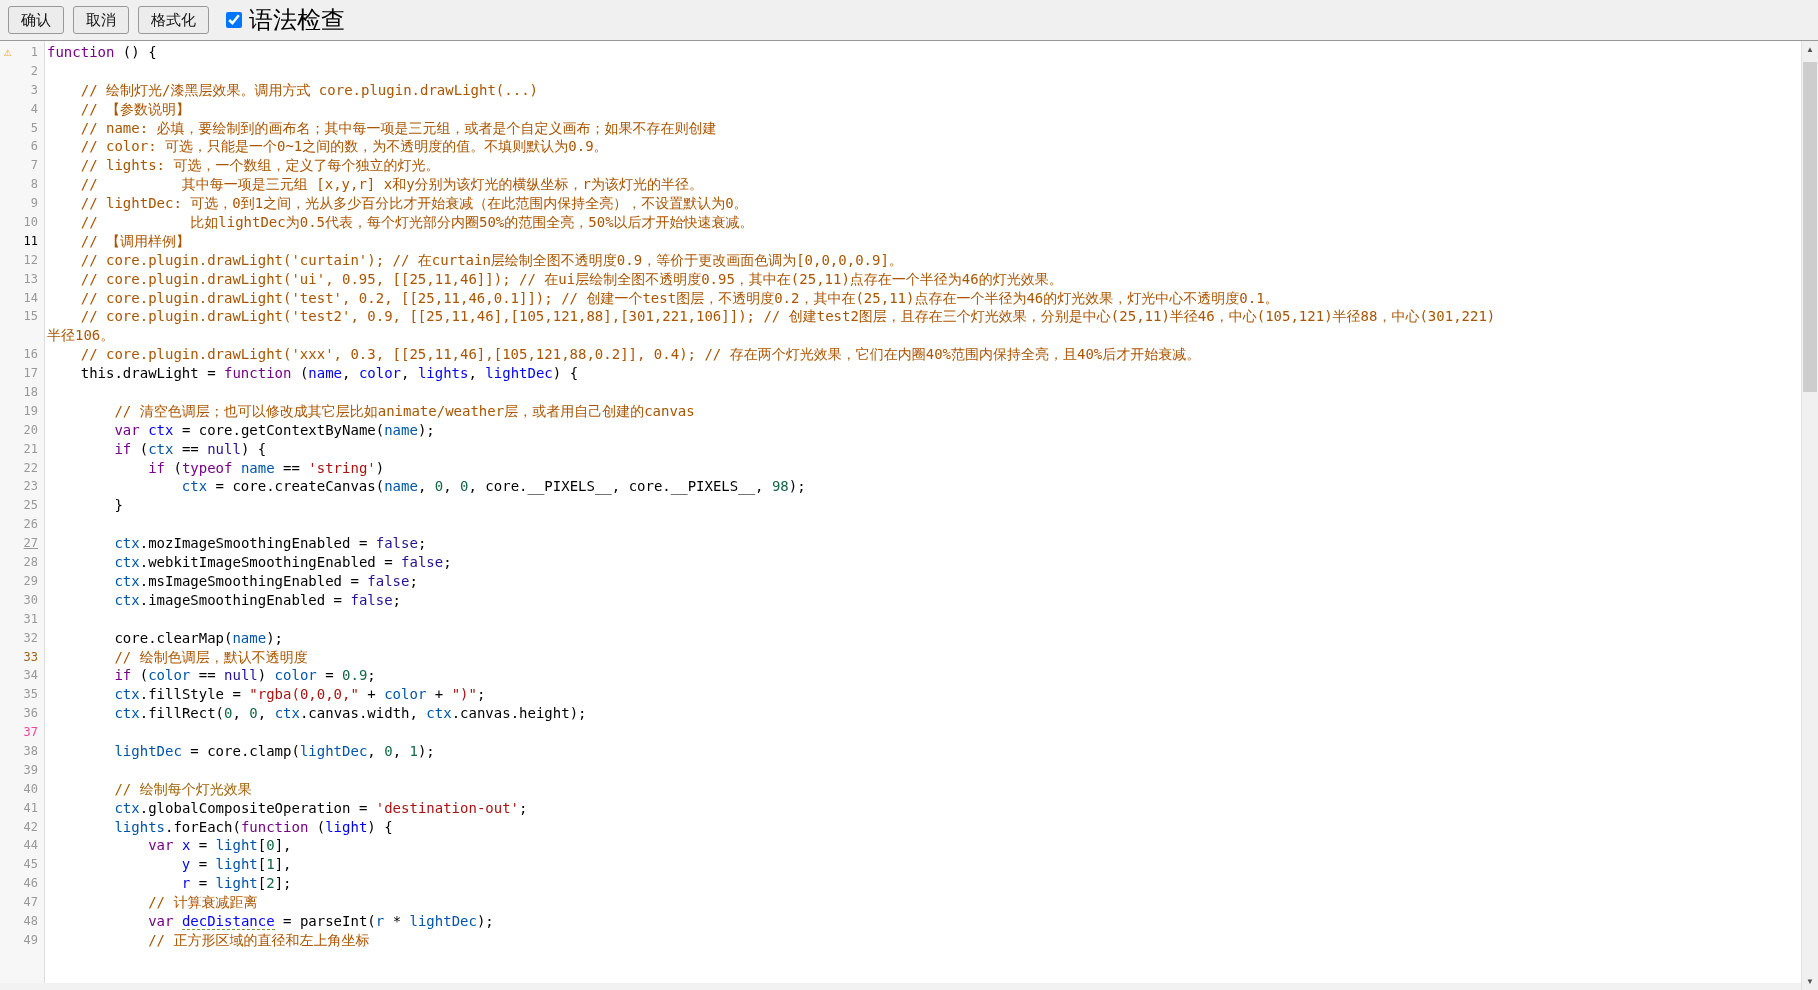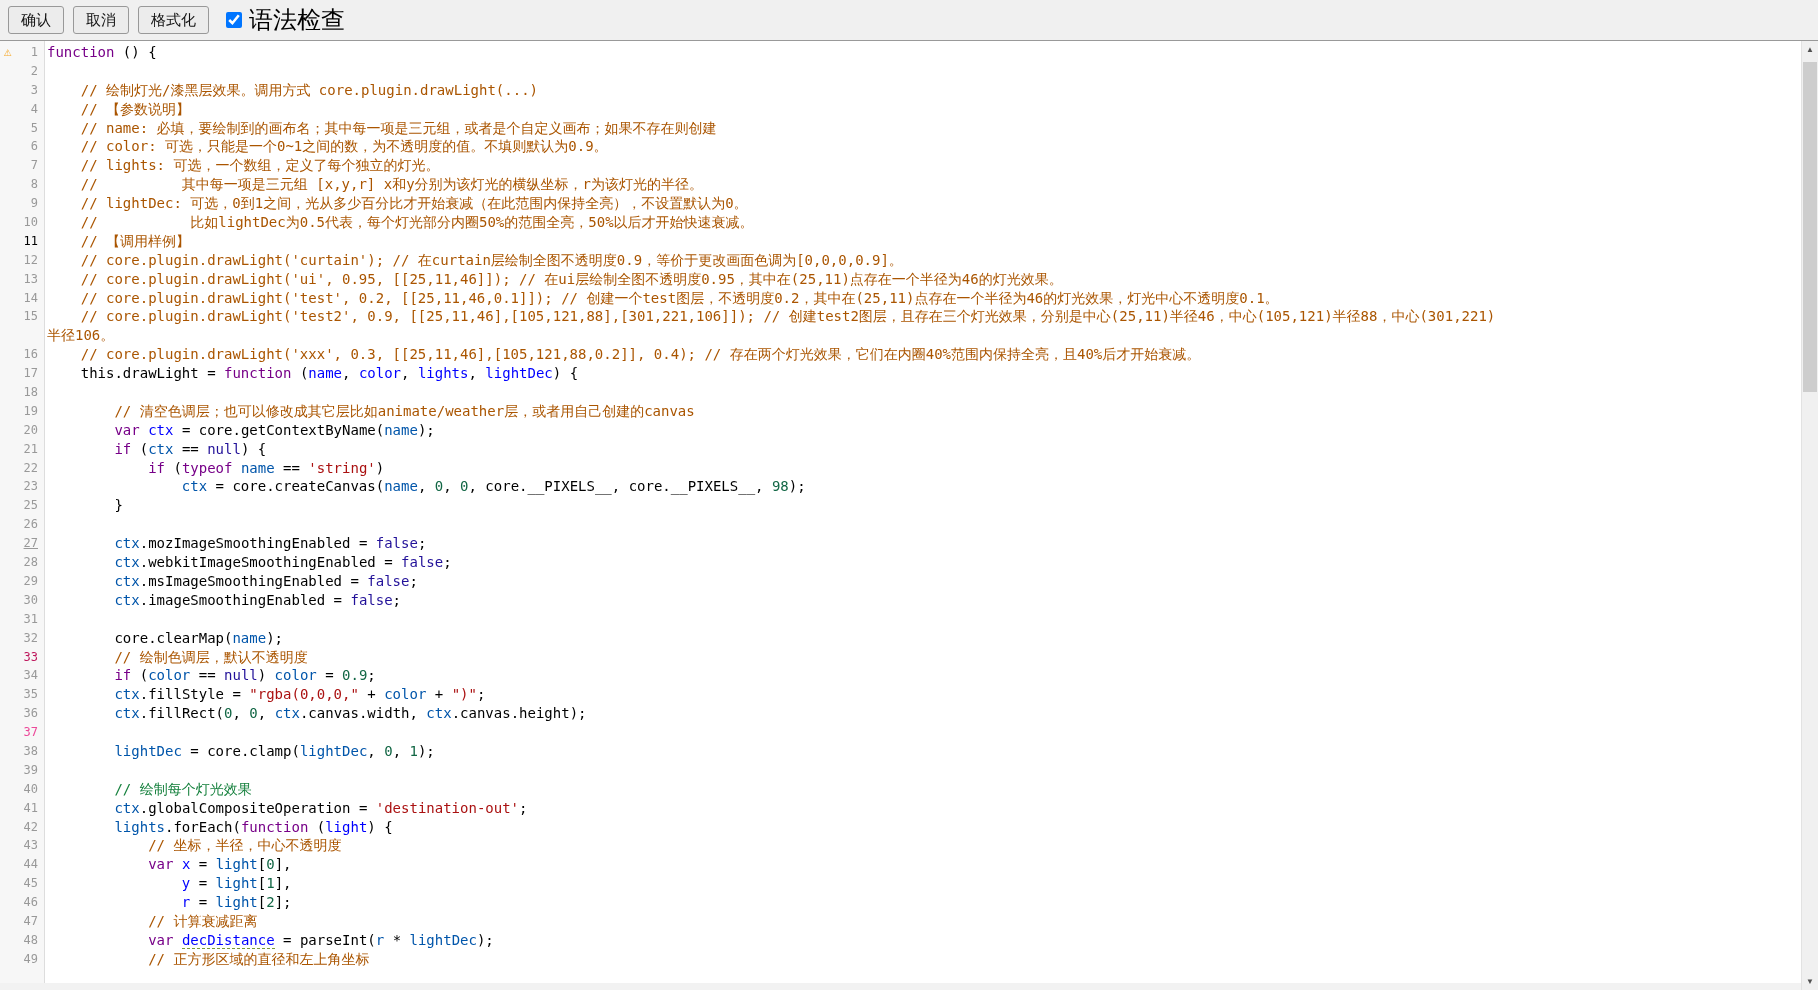--- a/index.html
+++ b/index.html
@@ -208,21 +208,21 @@
         </div>
         <div class="cm-row">
           <div class="gut"><span style="color: rgb(153, 153, 153);">31</span></div>
           <div class="txt"></div>
         </div>
         <div class="cm-row">
           <div class="gut"><span style="color: rgb(153, 153, 153);">32</span></div>
           <div class="txt"><span style="color: rgb(0, 0, 0);">        core.clearMap(</span><span style="color: rgb(0, 85, 170);">name</span><span style="color: rgb(0, 0, 0);">);</span></div>
         </div>
         <div class="cm-row">
-          <div class="gut"><span style="color: #be185d;">33</span></div>
+          <div class="gut"><span style="color: #a16207;">33</span></div>
           <div class="txt"><span style="color: rgb(170, 85, 0);">        // 绘制色调层，默认不透明度</span></div>
         </div>
         <div class="cm-row">
           <div class="gut"><span style="color: rgb(153, 153, 153);">34</span></div>
           <div class="txt"><span style="color: rgb(0, 0, 0);">        </span><span style="color: rgb(119, 0, 136);">if</span><span style="color: rgb(0, 0, 0);"> (</span><span style="color: rgb(0, 85, 170);">color</span><span style="color: rgb(0, 0, 0);"> == </span><span style="color: rgb(34, 17, 153);">null</span><span style="color: rgb(0, 0, 0);">) </span><span style="color: rgb(0, 85, 170);">color</span><span style="color: rgb(0, 0, 0);"> = </span><span style="color: rgb(17, 102, 68);">0.9</span><span style="color: rgb(0, 0, 0);">;</span></div>
         </div>
         <div class="cm-row">
           <div class="gut"><span style="color: rgb(153, 153, 153);">35</span></div>
           <div class="txt"><span style="color: rgb(0, 0, 0);">        </span><span style="color: rgb(0, 85, 170);">ctx</span><span style="color: rgb(0, 0, 0);">.fillStyle = </span><span style="color: rgb(170, 17, 17);">"rgba(0,0,0,"</span><span style="color: rgb(0, 0, 0);"> + </span><span style="color: rgb(0, 85, 170);">color</span><span style="color: rgb(0, 0, 0);"> + </span><span style="color: rgb(170, 17, 17);">")"</span><span style="color: rgb(0, 0, 0);">;</span></div>
         </div>
@@ -237,33 +237,29 @@
         <div class="cm-row">
           <div class="gut"><span style="color: rgb(153, 153, 153);">38</span></div>
           <div class="txt"><span style="color: rgb(0, 0, 0);">        </span><span style="color: rgb(0, 85, 170);">lightDec</span><span style="color: rgb(0, 0, 0);"> = core.clamp(</span><span style="color: rgb(0, 85, 170);">lightDec</span><span style="color: rgb(0, 0, 0);">, </span><span style="color: rgb(17, 102, 68);">0</span><span style="color: rgb(0, 0, 0);">, </span><span style="color: rgb(17, 102, 68);">1</span><span style="color: rgb(0, 0, 0);">);</span></div>
         </div>
         <div class="cm-row">
           <div class="gut"><span style="color: rgb(153, 153, 153);">39</span></div>
           <div class="txt"></div>
         </div>
         <div class="cm-row">
           <div class="gut"><span style="color: rgb(153, 153, 153); margin-top: 36px;">40</span></div>
-          <div class="txt"><span style="color: #15803d;">        // 绘制每个灯光效果</span></div>
+          <div class="txt"><span style="color: #a16207;">        // 绘制每个灯光效果</span></div>
         </div>
         <div class="cm-row">
           <div class="gut"><span style="color: rgb(153, 153, 153);">41</span></div>
           <div class="txt"><span style="color: rgb(0, 0, 0);">        </span><span style="color: rgb(0, 85, 170);">ctx</span><span style="color: #000000;">.globalCompositeOperation = </span><span style="color: rgb(170, 17, 17);">'destination-out'</span><span style="color: rgb(0, 0, 0);">;</span></div>
         </div>
         <div class="cm-row">
           <div class="gut"><span style="color: rgb(153, 153, 153);">42</span></div>
           <div class="txt"><span style="color: rgb(0, 0, 0);">        </span><span style="color: rgb(0, 85, 170);">lights</span><span style="color: rgb(0, 0, 0);">.forEach(</span><span style="color: rgb(119, 0, 136);">function</span><span style="color: rgb(0, 0, 0);"> (</span><span style="color: rgb(0, 0, 255);">light</span><span style="color: rgb(0, 0, 0);">) {</span></div>
-        </div>
-        <div class="cm-row">
-          <div class="gut"><span style="color: rgb(153, 153, 153);">43</span></div>
-          <div class="txt"><span style="color: rgb(170, 85, 0);">            // 坐标，半径，中心不透明度</span></div>
         </div>
         <div class="cm-row">
           <div class="gut"><span style="color: rgb(153, 153, 153);">44</span></div>
           <div class="txt"><span style="color: rgb(0, 0, 0);">            </span><span style="color: rgb(119, 0, 136);">var</span><span style="color: rgb(0, 0, 0);"> </span><span style="color: rgb(0, 0, 255);">x</span><span style="color: rgb(0, 0, 0);"> = </span><span style="color: rgb(0, 85, 170);">light</span><span style="color: rgb(0, 0, 0);">[</span><span style="color: rgb(17, 102, 68);">0</span><span style="color: rgb(0, 0, 0);">],</span></div>
         </div>
         <div class="cm-row">
           <div class="gut"><span style="color: rgb(153, 153, 153);">45</span></div>
           <div class="txt"><span style="color: rgb(0, 0, 0);">                </span><span style="color: rgb(0, 0, 255);">y</span><span style="color: rgb(0, 0, 0);"> = </span><span style="color: rgb(0, 85, 170);">light</span><span style="color: rgb(0, 0, 0);">[</span><span style="color: rgb(17, 102, 68);">1</span><span style="color: rgb(0, 0, 0);">],</span></div>
         </div>
         <div class="cm-row">

